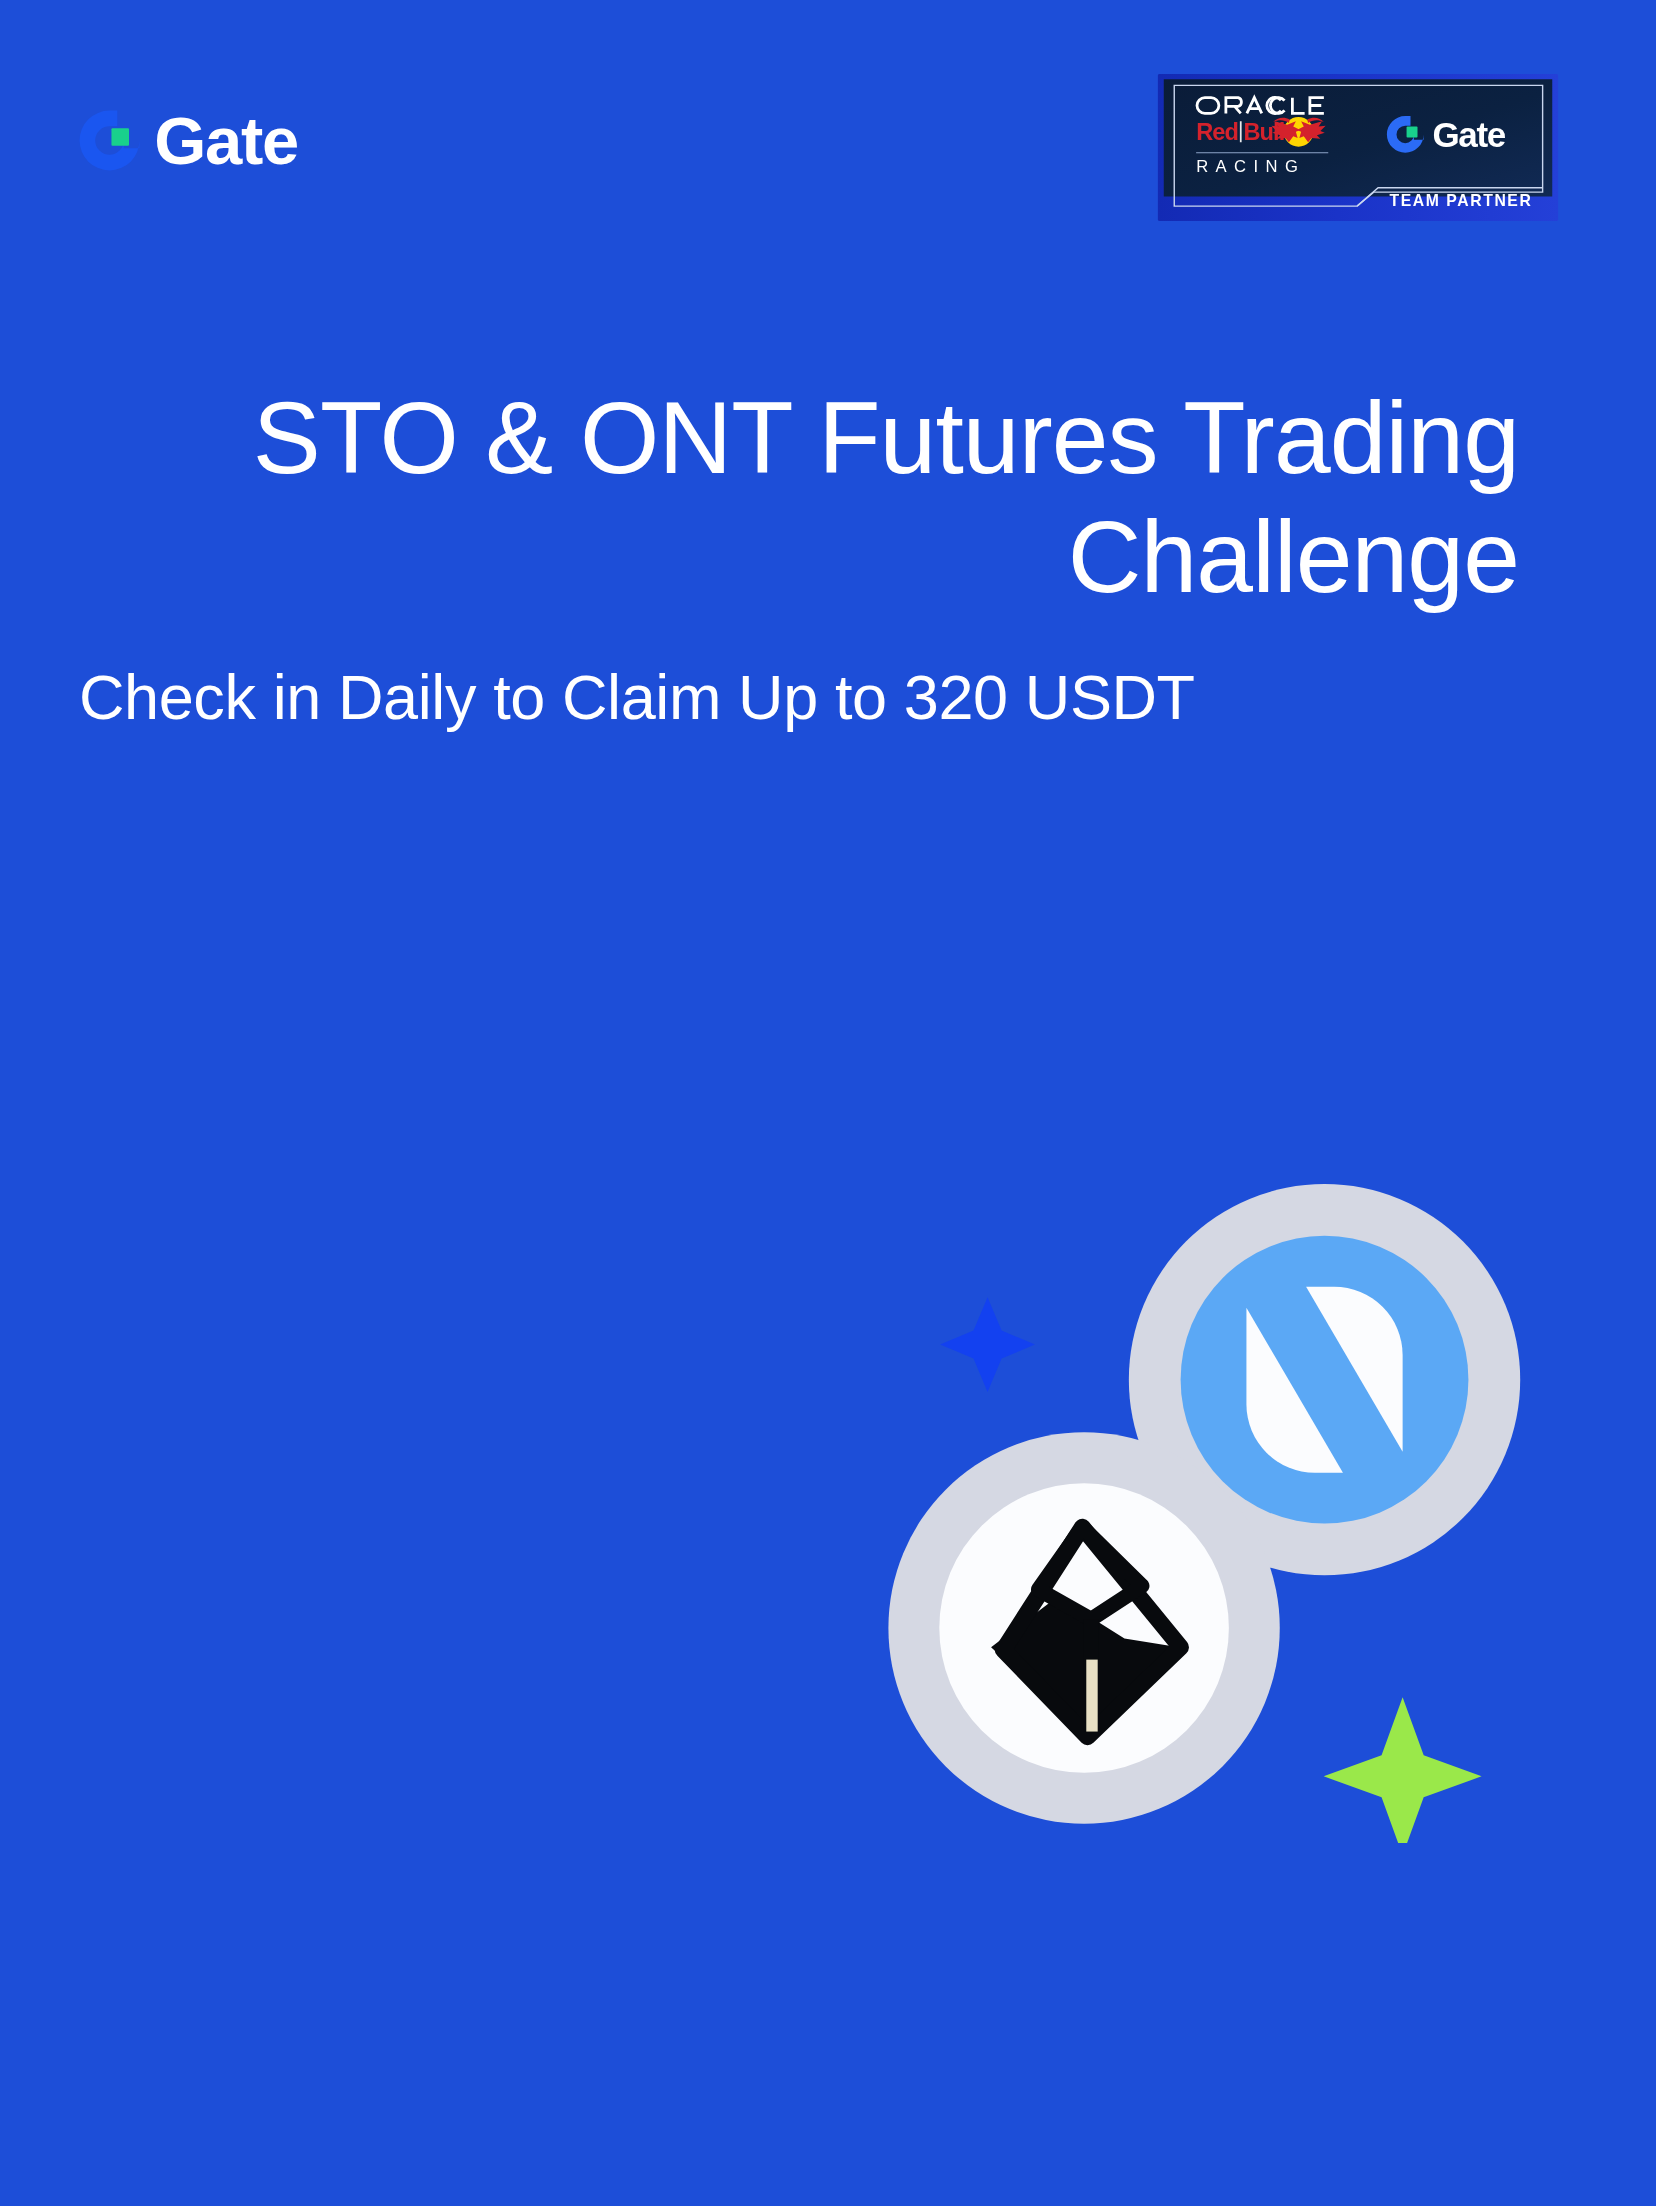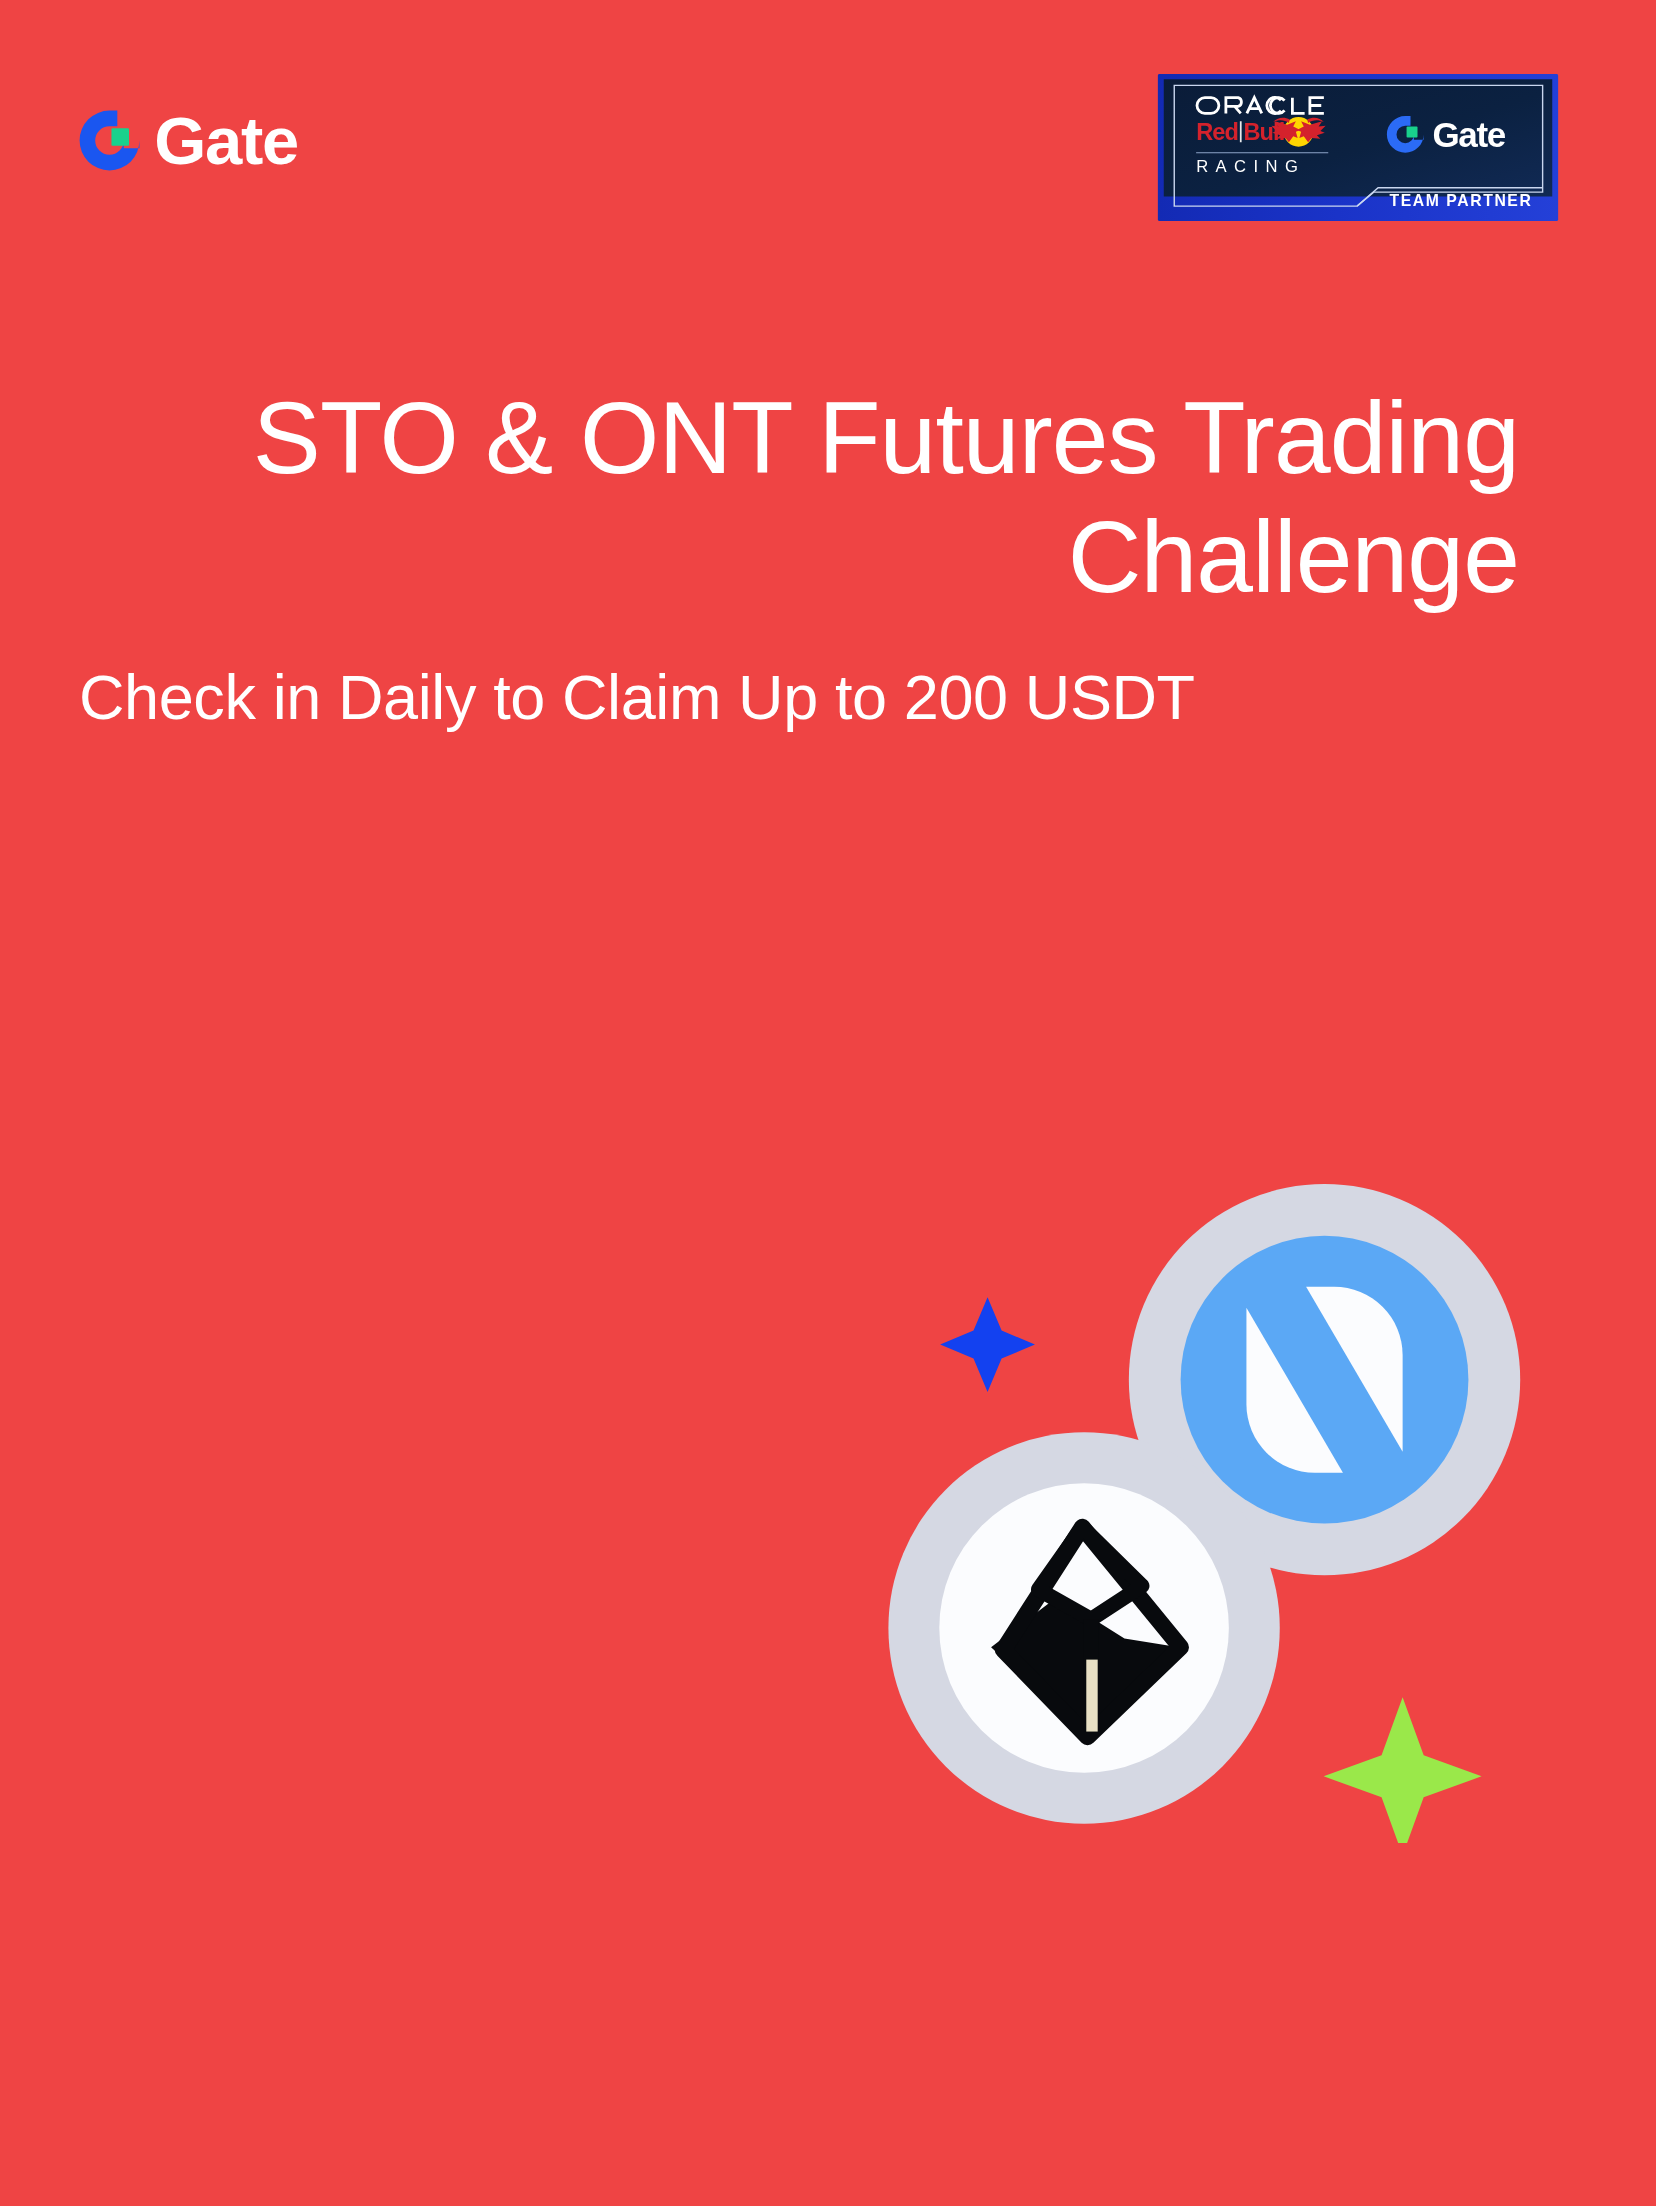--- a/index.html
+++ b/index.html
@@ -8,21 +8,21 @@
     background: #000;
   }
   body {
     font-family: "Liberation Sans", sans-serif;
   }
 
   .page {
     position: relative;
     width: 1656px;
     height: 2207px;
-    background: #ef4444;
+    background: #1d4ed8;
     overflow: hidden;
   }
 
   
   .brand-logo {
     position: absolute;
     left: 77px;
     top: 107px;
     display: flex;
     align-items: center;
@@ -175,21 +175,21 @@
           <text x="52" y="35" fill="#ffffff" font-family="Liberation Sans, sans-serif" font-size="40" font-weight="bold" letter-spacing="-1.5">Gate</text>
         </g>
 
         <text x="265" y="151" fill="#ffffff" font-family="Liberation Sans, sans-serif" font-size="18" font-weight="bold" letter-spacing="1.8">TEAM PARTNER</text>
       </g>
     </svg>
   </div>
 
   <div class="headline-block">
     <h1 class="headline">STO &amp; ONT Futures Trading Challenge</h1>
-    <p class="subheadline">Check in Daily to Claim Up to 200 USDT</p>
+    <p class="subheadline">Check in Daily to Claim Up to 320 USDT</p>
   </div>
 
   <div class="coin-art">
     <svg viewBox="0 0 800 800" width="702" height="702">
 
       <path d="M175 178 L191 216 L229 232 L191 248 L175 286 L159 248 L121 232 L159 216 Z" fill="#1341f0"></path>
 
       <g>
         <circle cx="559" cy="272" r="223" fill="#d5d8e3"></circle>
         <circle cx="559" cy="272" r="164" fill="#5ba8f5"></circle>

